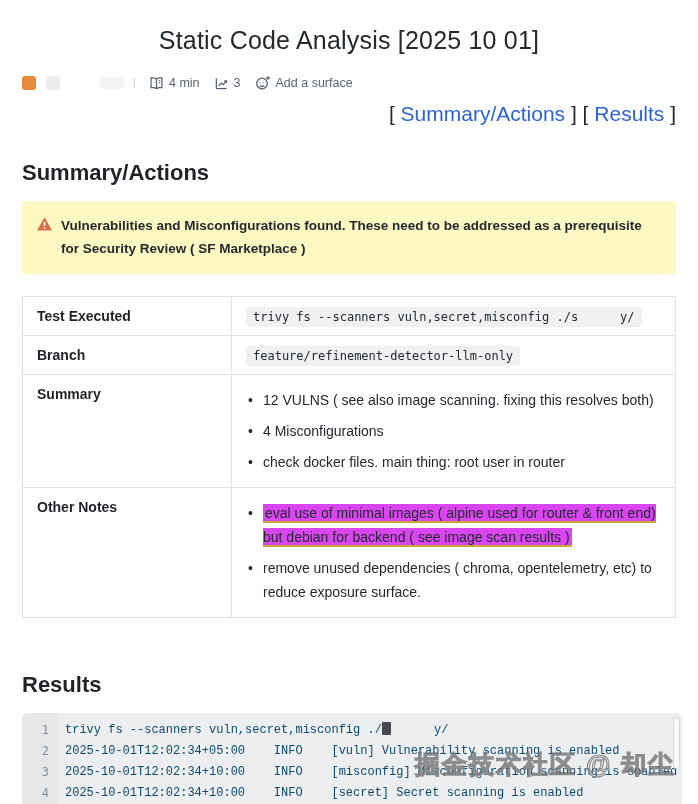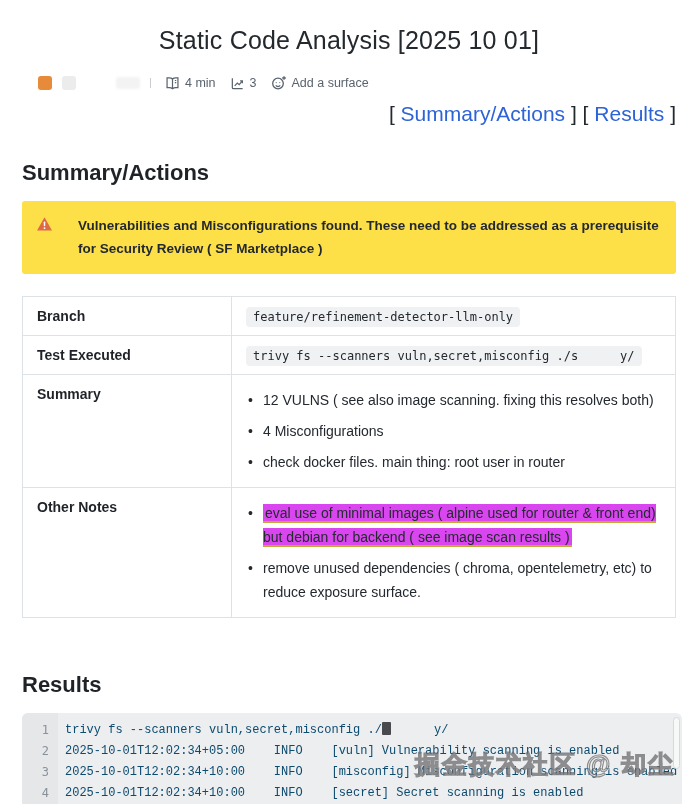--- a/index.html
+++ b/index.html
@@ -2,37 +2,37 @@
 <html><head>
 <meta charset="utf-8">
 <style>
   * { box-sizing: border-box; margin: 0; padding: 0; }
   html, body { width: 698px; height: 804px; overflow: hidden; background: #ffffff; }
   body { font-family: "Liberation Sans", sans-serif; color: #1f2328; position: relative; }
   .page { padding: 0 22px; position: relative; }
 
   h1.title { font-size: 25px; font-weight: 500; letter-spacing: .2px; color: #24292e; margin-top: 26px; text-align: center; }
 
-  .meta-row { display: flex; align-items: center; margin-top: 20px; height: 16px; margin-left: 16px; }
+  .meta-row { display: flex; align-items: center; margin-top: 20px; height: 16px; }
   .chip-sq { width: 14px; height: 14px; border-radius: 3px; display: inline-block; }
   .chip-orange { background: #e78a3a; }
   .chip-gray { background: #ececec; margin-left: 10px; }
   .chip-faint { width: 24px; height: 12px; border-radius: 3px; background: #f3f3f3; filter: blur(1px); margin-left: 40px; }
   .meta-sep { width: 1px; height: 10px; background: #c9cdd1; margin-left: 10px; }
   .meta-item { display: inline-flex; align-items: center; gap: 5px; margin-left: 14px; color: #59636e; font-size: 12.5px; }
   .meta-item svg { display: block; }
 
   .toc { margin-top: 11px; font-size: 21px; color: #24292e; text-align: right; }
   .toc a { color: #2c63d6; text-decoration: none; }
 
   h2.section { font-size: 22px; font-weight: 700; color: #1f2328; }
   h2.summary-h { margin-top: 34px; }
   h2.results-h { margin-top: 54px; }
 
-  .banner { margin-top: 15px; background: #fde047; border-radius: 3px; padding: 13px 16px 14px 14px; display: flex; gap: 25px; }
+  .banner { margin-top: 15px; background: #fef9c3; border-radius: 3px; padding: 13px 16px 14px 14px; display: flex; gap: 8px; }
   .warn-icon { flex: 0 0 auto; margin-top: 2px; }
   .banner-text { font-size: 13.5px; font-weight: 700; line-height: 23px; color: #24292f; }
 
   table.info { margin-top: 22px; width: 654px; border-collapse: collapse; border: 1px solid #d8dee4; }
   table.info td { border: 1px solid #dde2e7; vertical-align: top; padding: 11px 14px; font-size: 14px; }
   td.lbl { width: 209px; font-weight: 700; color: #1f2328; }
   .codechip { font-family: "DejaVu Sans Mono", monospace; font-size: 12px; background: #eff1f2; border-radius: 4px; padding: 3px 7px; white-space: pre; color: #24292f; }
   .gap-redact { display: inline-block; width: 42px; }
   ul.cell-list { list-style: none; }
   ul.cell-list li { position: relative; padding-left: 17px; font-size: 14px; line-height: 24px; margin: 2px 0 7px 0; color: #24292f; }
@@ -110,26 +110,26 @@
         <rect x="7.75" y="5.6" width="1.5" height="4.6" rx=".7" fill="#ffffff"></rect>
         <circle cx="8.5" cy="12.2" r=".9" fill="#ffffff"></circle>
       </svg>
     </span>
     <div class="banner-text">Vulnerabilities and Misconfigurations found. These need to be addressed as a prerequisite for Security Review ( SF Marketplace )</div>
   </div>
 
   <table class="info">
       <tbody id="info-tbody">
         <tr>
+          <td class="lbl">Test Executed</td>
+          <td><span class="codechip">trivy fs --scanners vuln,secret,misconfig ./s<span class="gap-redact"></span>y/</span></td>
+        </tr>
+        <tr>
           <td class="lbl">Branch</td>
           <td><span class="codechip">feature/refinement-detector-llm-only</span></td>
-        </tr>
-        <tr>
-          <td class="lbl">Test Executed</td>
-          <td><span class="codechip">trivy fs --scanners vuln,secret,misconfig ./s<span class="gap-redact"></span>y/</span></td>
         </tr>
         <tr>
           <td class="lbl">Summary</td>
           <td>
             <ul class="cell-list">
               <li>12 VULNS ( see also image scanning. fixing this resolves both)</li>
               <li>4 Misconfigurations</li>
               <li>check docker files. main thing: root user in router</li>
             </ul>
           </td>

